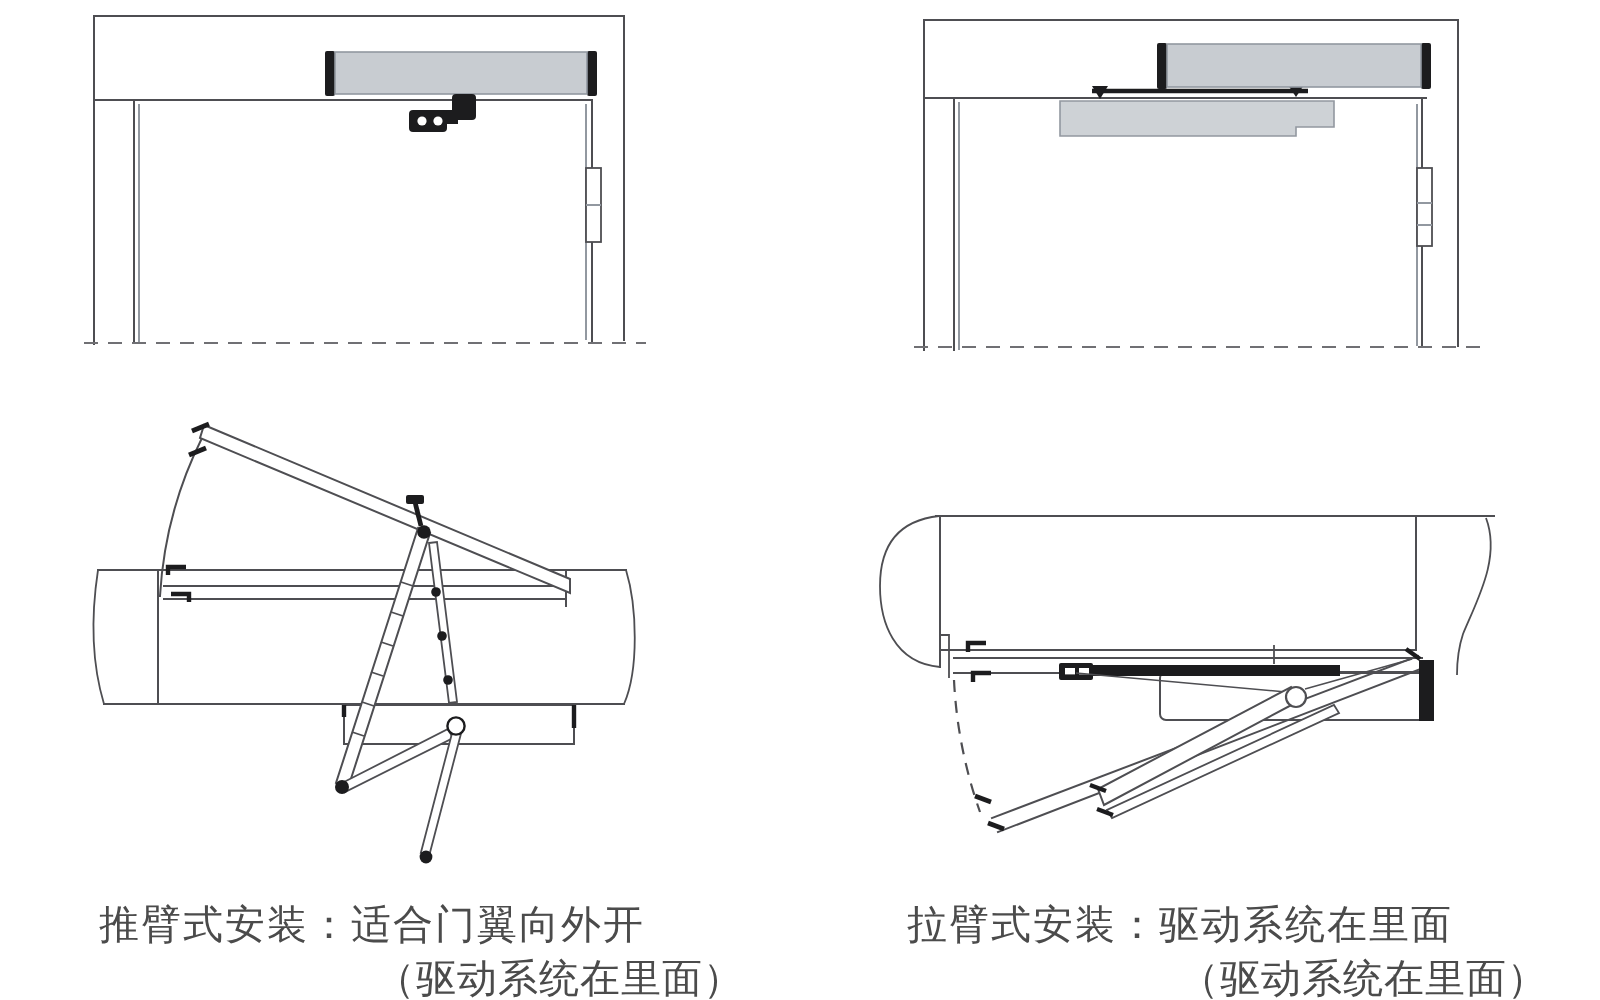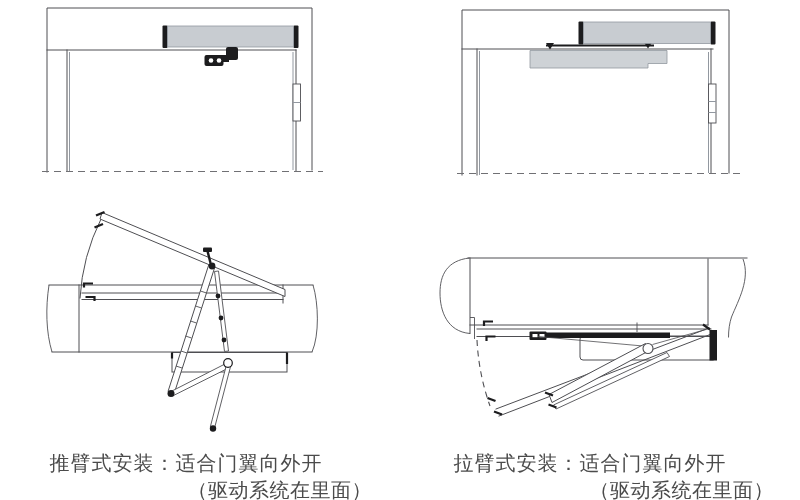--- a/index.html
+++ b/index.html
@@ -155,17 +155,17 @@
       <line class="tick" x1="548.5" y1="404.5" x2="556.5" y2="407.5"></line>
       <circle cx="648" cy="348.5" r="5" fill="#fff" stroke="#4e4e52" stroke-width="1.1"></circle>
     </g>
   </svg>
 
   <div class="caption" style="left:0;width:372px;">
     <div class="l1">推臂式安装：适合门翼向外开</div>
     <div class="l2">（驱动系统在里面）</div>
   </div>
   <div class="caption" style="left:406px;width:368px;">
-    <div class="l1">拉臂式安装：适合门翼向外开</div>
+    <div class="l1">拉臂式安装：驱动系统在里面</div>
     <div class="l2">（驱动系统在里面）</div>
   </div>
 
 </div>
 
 </body></html>

